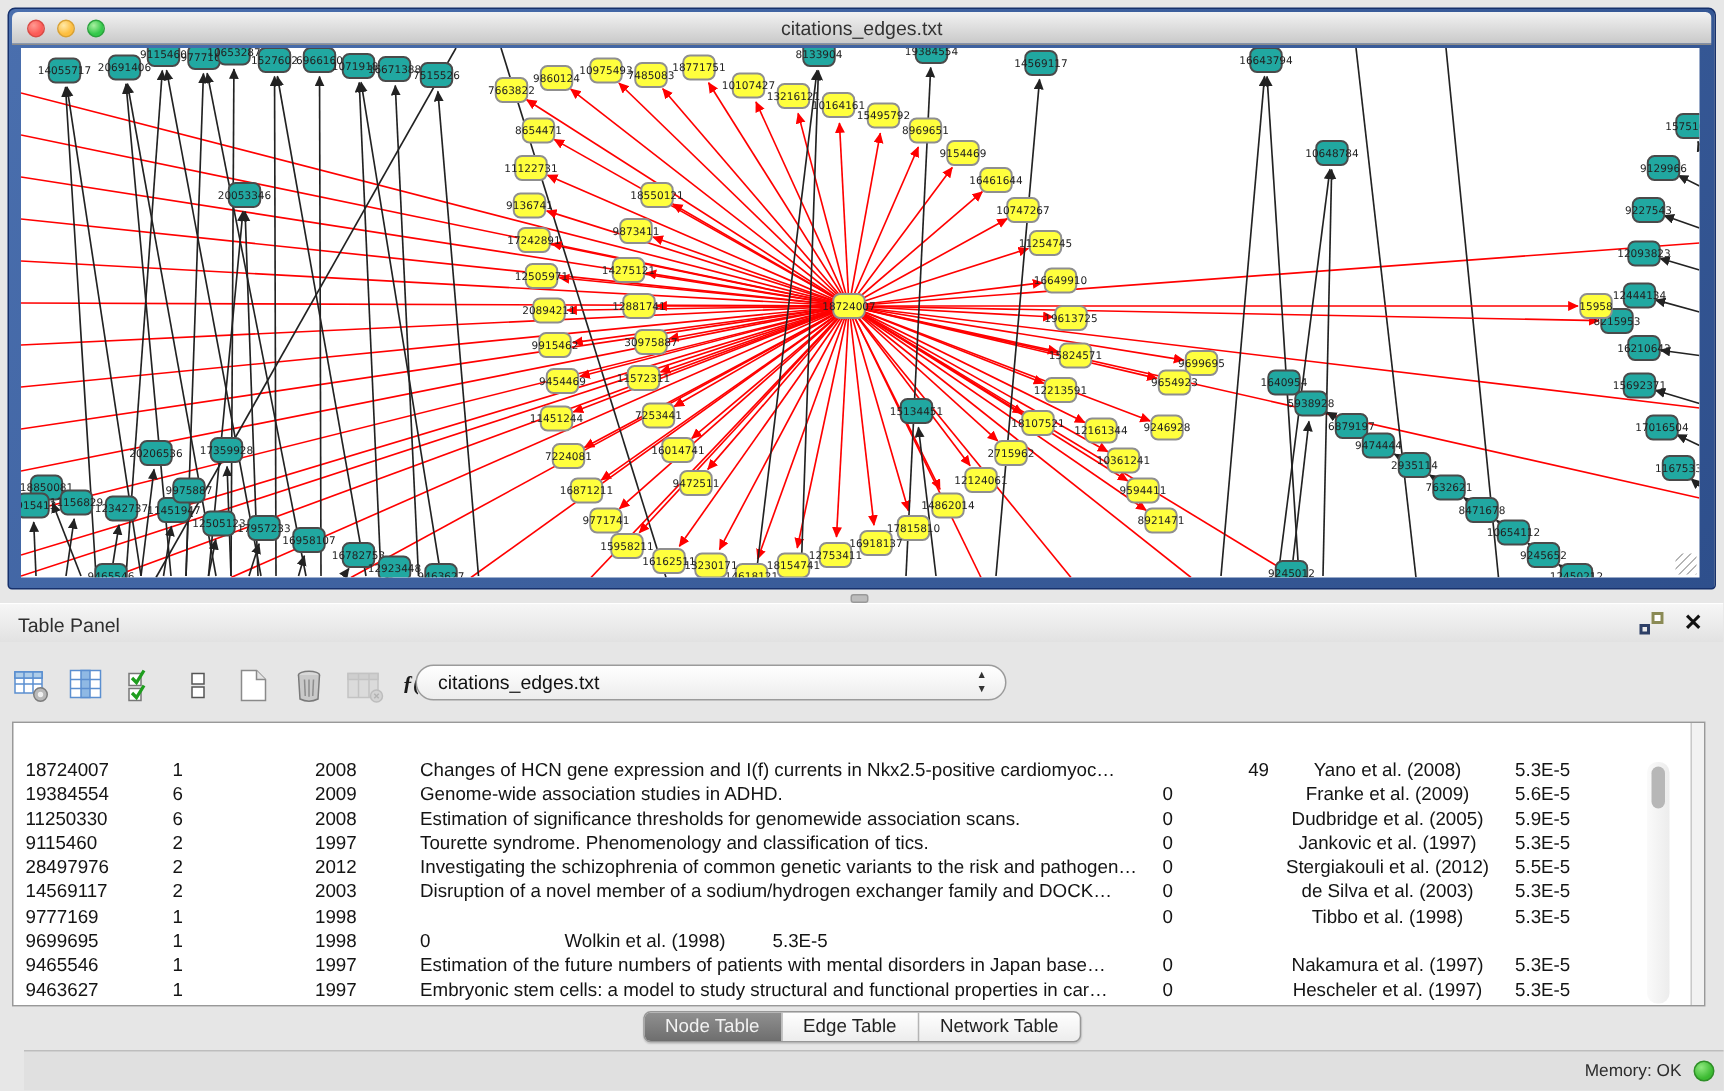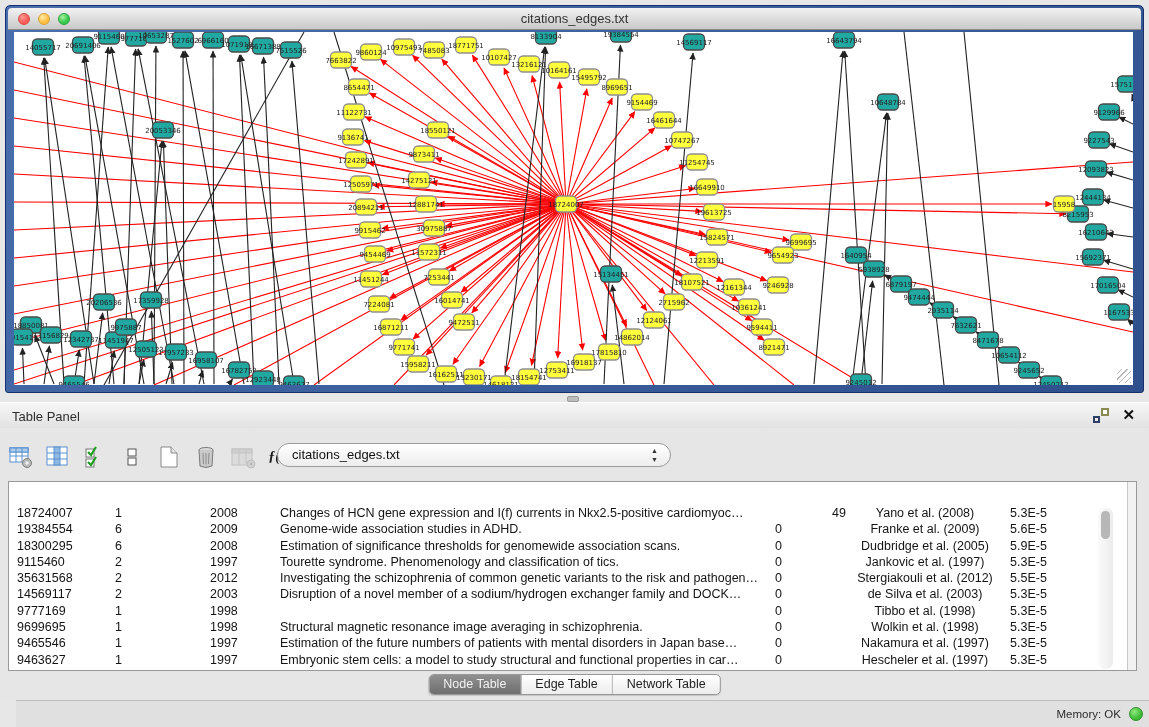--- a/index.html
+++ b/index.html
@@ -802,39 +802,39 @@
           <div class="trow">
             <div class="td" style="width: 100px; text-align: left; padding-left: 8px;">19384554</div>
             <div class="td" style="width: 95px; text-align: left; padding-left: 6px;">6</div>
             <div class="td" style="width: 70px; text-align: left; padding-left: 6px;">2009</div>
             <div class="td" style="width: 495px; text-align: left; padding-left: 6px;">Genome-wide association studies in ADHD.</div>
             <div class="td" style="width: 77px; text-align: left; padding-left: 6px;">0</div>
             <div class="td" style="width: 158px; text-align: center; padding-left: 0px;">Franke et al. (2009)</div>
             <div class="td" style="width: 90px; text-align: left; padding-left: 6px;">5.6E-5</div>
           </div>
           <div class="trow">
-            <div class="td" style="width: 100px; text-align: left; padding-left: 8px;">18300295</div>
+            <div class="td" style="width: 100px; text-align: left; padding-left: 8px;">11250330</div>
             <div class="td" style="width: 95px; text-align: left; padding-left: 6px;">6</div>
             <div class="td" style="width: 70px; text-align: left; padding-left: 6px;">2008</div>
             <div class="td" style="width: 495px; text-align: left; padding-left: 6px;">Estimation of significance thresholds for genomewide association scans.</div>
             <div class="td" style="width: 77px; text-align: left; padding-left: 6px;">0</div>
             <div class="td" style="width: 158px; text-align: center; padding-left: 0px;">Dudbridge et al. (2005)</div>
             <div class="td" style="width: 90px; text-align: left; padding-left: 6px;">5.9E-5</div>
           </div>
           <div class="trow">
             <div class="td" style="width: 100px; text-align: left; padding-left: 8px;">9115460</div>
             <div class="td" style="width: 95px; text-align: left; padding-left: 6px;">2</div>
             <div class="td" style="width: 70px; text-align: left; padding-left: 6px;">1997</div>
             <div class="td" style="width: 495px; text-align: left; padding-left: 6px;">Tourette syndrome. Phenomenology and classification of tics.</div>
             <div class="td" style="width: 77px; text-align: left; padding-left: 6px;">0</div>
             <div class="td" style="width: 158px; text-align: center; padding-left: 0px;">Jankovic et al. (1997)</div>
             <div class="td" style="width: 90px; text-align: left; padding-left: 6px;">5.3E-5</div>
           </div>
           <div class="trow">
-            <div class="td" style="width: 100px; text-align: left; padding-left: 8px;">35631568</div>
+            <div class="td" style="width: 100px; text-align: left; padding-left: 8px;">28497976</div>
             <div class="td" style="width: 95px; text-align: left; padding-left: 6px;">2</div>
             <div class="td" style="width: 70px; text-align: left; padding-left: 6px;">2012</div>
             <div class="td" style="width: 495px; text-align: left; padding-left: 6px;">Investigating the schizophrenia of common genetic variants to the risk and pathogen…</div>
             <div class="td" style="width: 77px; text-align: left; padding-left: 6px;">0</div>
             <div class="td" style="width: 158px; text-align: center; padding-left: 0px;">Stergiakouli et al. (2012)</div>
             <div class="td" style="width: 90px; text-align: left; padding-left: 6px;">5.5E-5</div>
           </div>
           <div class="trow">
             <div class="td" style="width: 100px; text-align: left; padding-left: 8px;">14569117</div>
             <div class="td" style="width: 95px; text-align: left; padding-left: 6px;">2</div>
@@ -850,21 +850,20 @@
             <div class="td" style="width: 70px; text-align: left; padding-left: 6px;">1998</div>
             <div class="td" style="width: 495px; text-align: left; padding-left: 6px; margin-top: 28px;">Corpus callosum shape and size in male patients with schizophrenia.</div>
             <div class="td" style="width: 77px; text-align: left; padding-left: 6px;">0</div>
             <div class="td" style="width: 158px; text-align: center; padding-left: 0px;">Tibbo et al. (1998)</div>
             <div class="td" style="width: 90px; text-align: left; padding-left: 6px;">5.3E-5</div>
           </div>
           <div class="trow">
             <div class="td" style="width: 100px; text-align: left; padding-left: 8px;">9699695</div>
             <div class="td" style="width: 95px; text-align: left; padding-left: 6px;">1</div>
             <div class="td" style="width: 70px; text-align: left; padding-left: 6px;">1998</div>
-            <div class="td" style="width: 495px; text-align: left; padding-left: 6px;">Structural magnetic resonance image averaging in schizophrenia.</div>
             <div class="td" style="width: 77px; text-align: left; padding-left: 6px;">0</div>
             <div class="td" style="width: 158px; text-align: center; padding-left: 0px;">Wolkin et al. (1998)</div>
             <div class="td" style="width: 90px; text-align: left; padding-left: 6px;">5.3E-5</div>
           </div>
           <div class="trow">
             <div class="td" style="width: 100px; text-align: left; padding-left: 8px;">9465546</div>
             <div class="td" style="width: 95px; text-align: left; padding-left: 6px;">1</div>
             <div class="td" style="width: 70px; text-align: left; padding-left: 6px;">1997</div>
             <div class="td" style="width: 495px; text-align: left; padding-left: 6px;">Estimation of the future numbers of patients with mental disorders in Japan base…</div>
             <div class="td" style="width: 77px; text-align: left; padding-left: 6px;">0</div>

